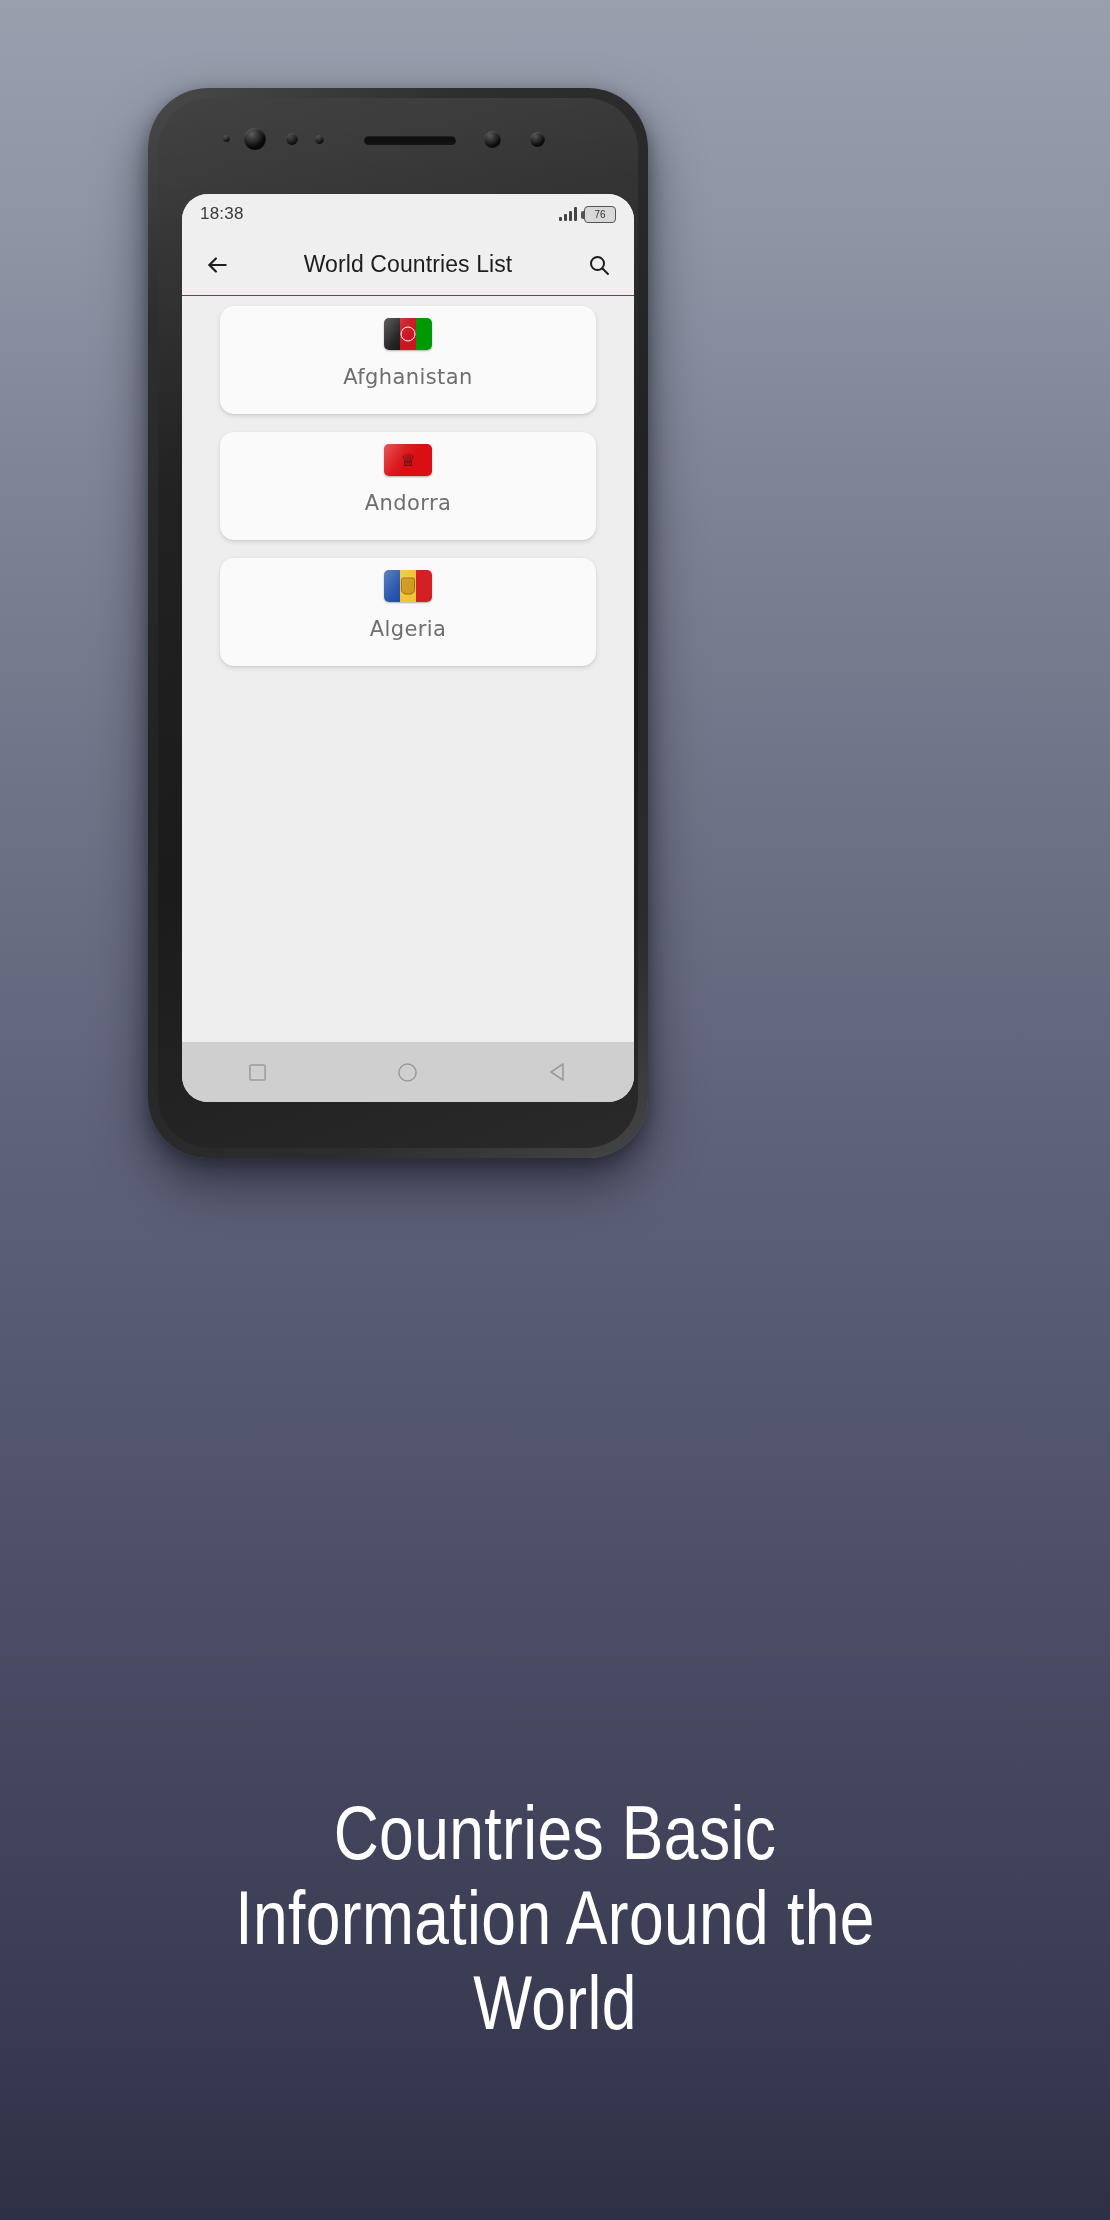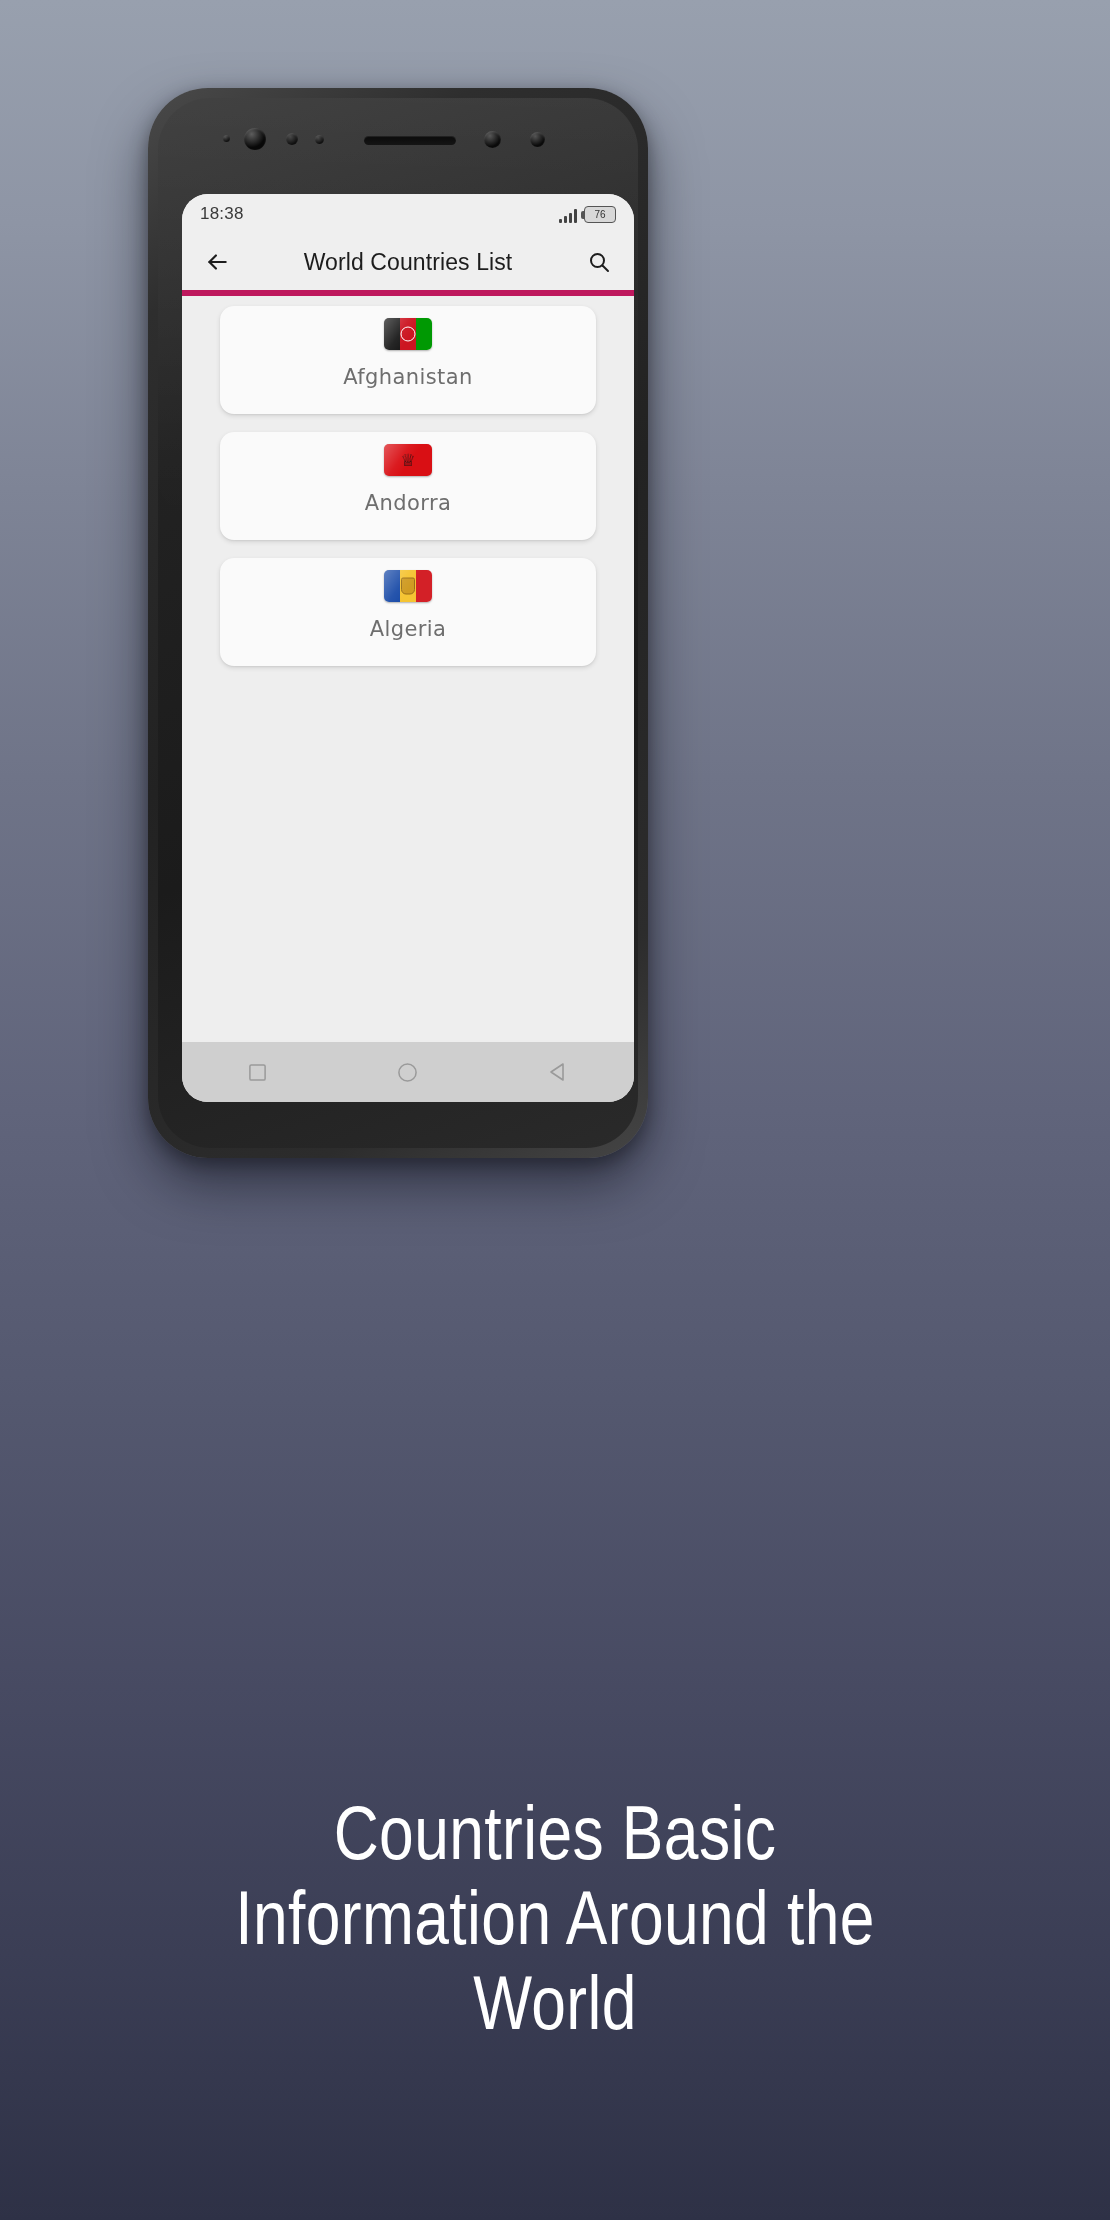--- a/index.html
+++ b/index.html
@@ -57,40 +57,40 @@
     display:flex;flex-direction:column;
   }
 
   
   .status-bar{
     height:40px;flex:0 0 40px;background:#efefef;
     display:flex;align-items:center;justify-content:space-between;
     padding:0 18px;box-sizing:border-box;
   }
   .status-time{font-size:17px;color:#3a3a3a;letter-spacing:.2px;}
-  .status-right{display:flex;align-items:flex-end;gap:7px;}
+  .status-right{display:flex;align-items:center;gap:7px;}
   .signal{display:flex;align-items:flex-end;gap:2px;height:14px;}
   .signal i{display:block;width:3px;background:#444;border-radius:1px;}
   .signal i:nth-child(1){height:4px;}
   .signal i:nth-child(2){height:7px;}
   .signal i:nth-child(3){height:10px;}
   .signal i:nth-child(4){height:14px;}
   .battery{
     position:relative;display:flex;align-items:center;justify-content:center;
     width:32px;height:17px;border:1.6px solid #555;border-radius:4px;
     background:#d8d8d8;font-size:10px;color:#333;box-sizing:border-box;
   }
   .battery:before{content:"";position:absolute;left:-4px;top:4px;width:3px;height:8px;
                   border-radius:2px 0 0 2px;background:#555;}
 
   
   .app-bar{
     height:62px;flex:0 0 62px;background:#efefef;
     display:flex;align-items:center;padding:0 18px;box-sizing:border-box;
-    border-bottom:6px solid #be185d;
+    border-bottom:1px solid #be185d;
   }
   .icon-btn{width:34px;height:34px;display:flex;align-items:center;justify-content:center;}
   .app-title{
     flex:1;text-align:center;font-size:23px;color:#1d1d1d;
     letter-spacing:.1px;font-weight:400;
   }
 
   
   .list{flex:1;background:#eeeeee;overflow:hidden;padding:10px 16px 0;}
   .card{

